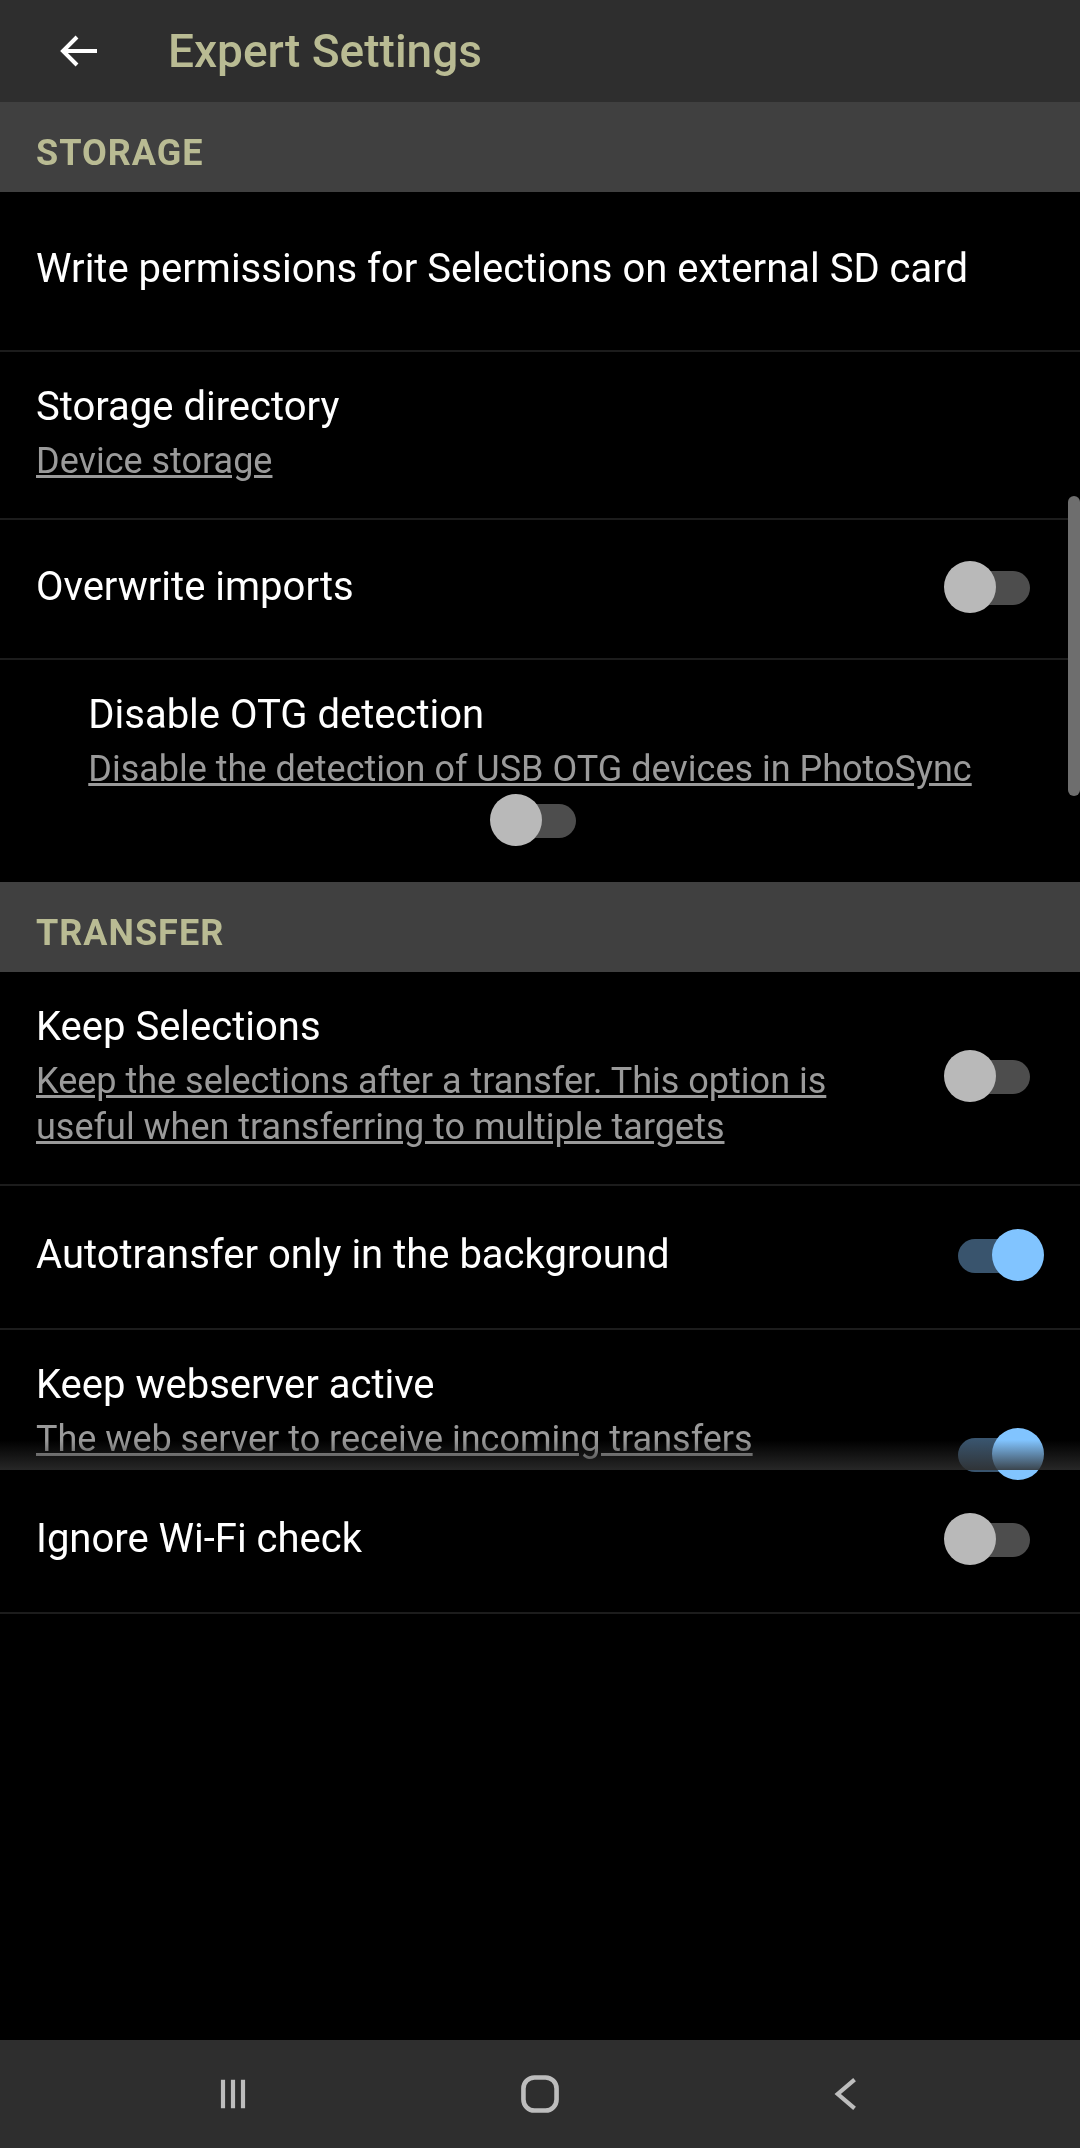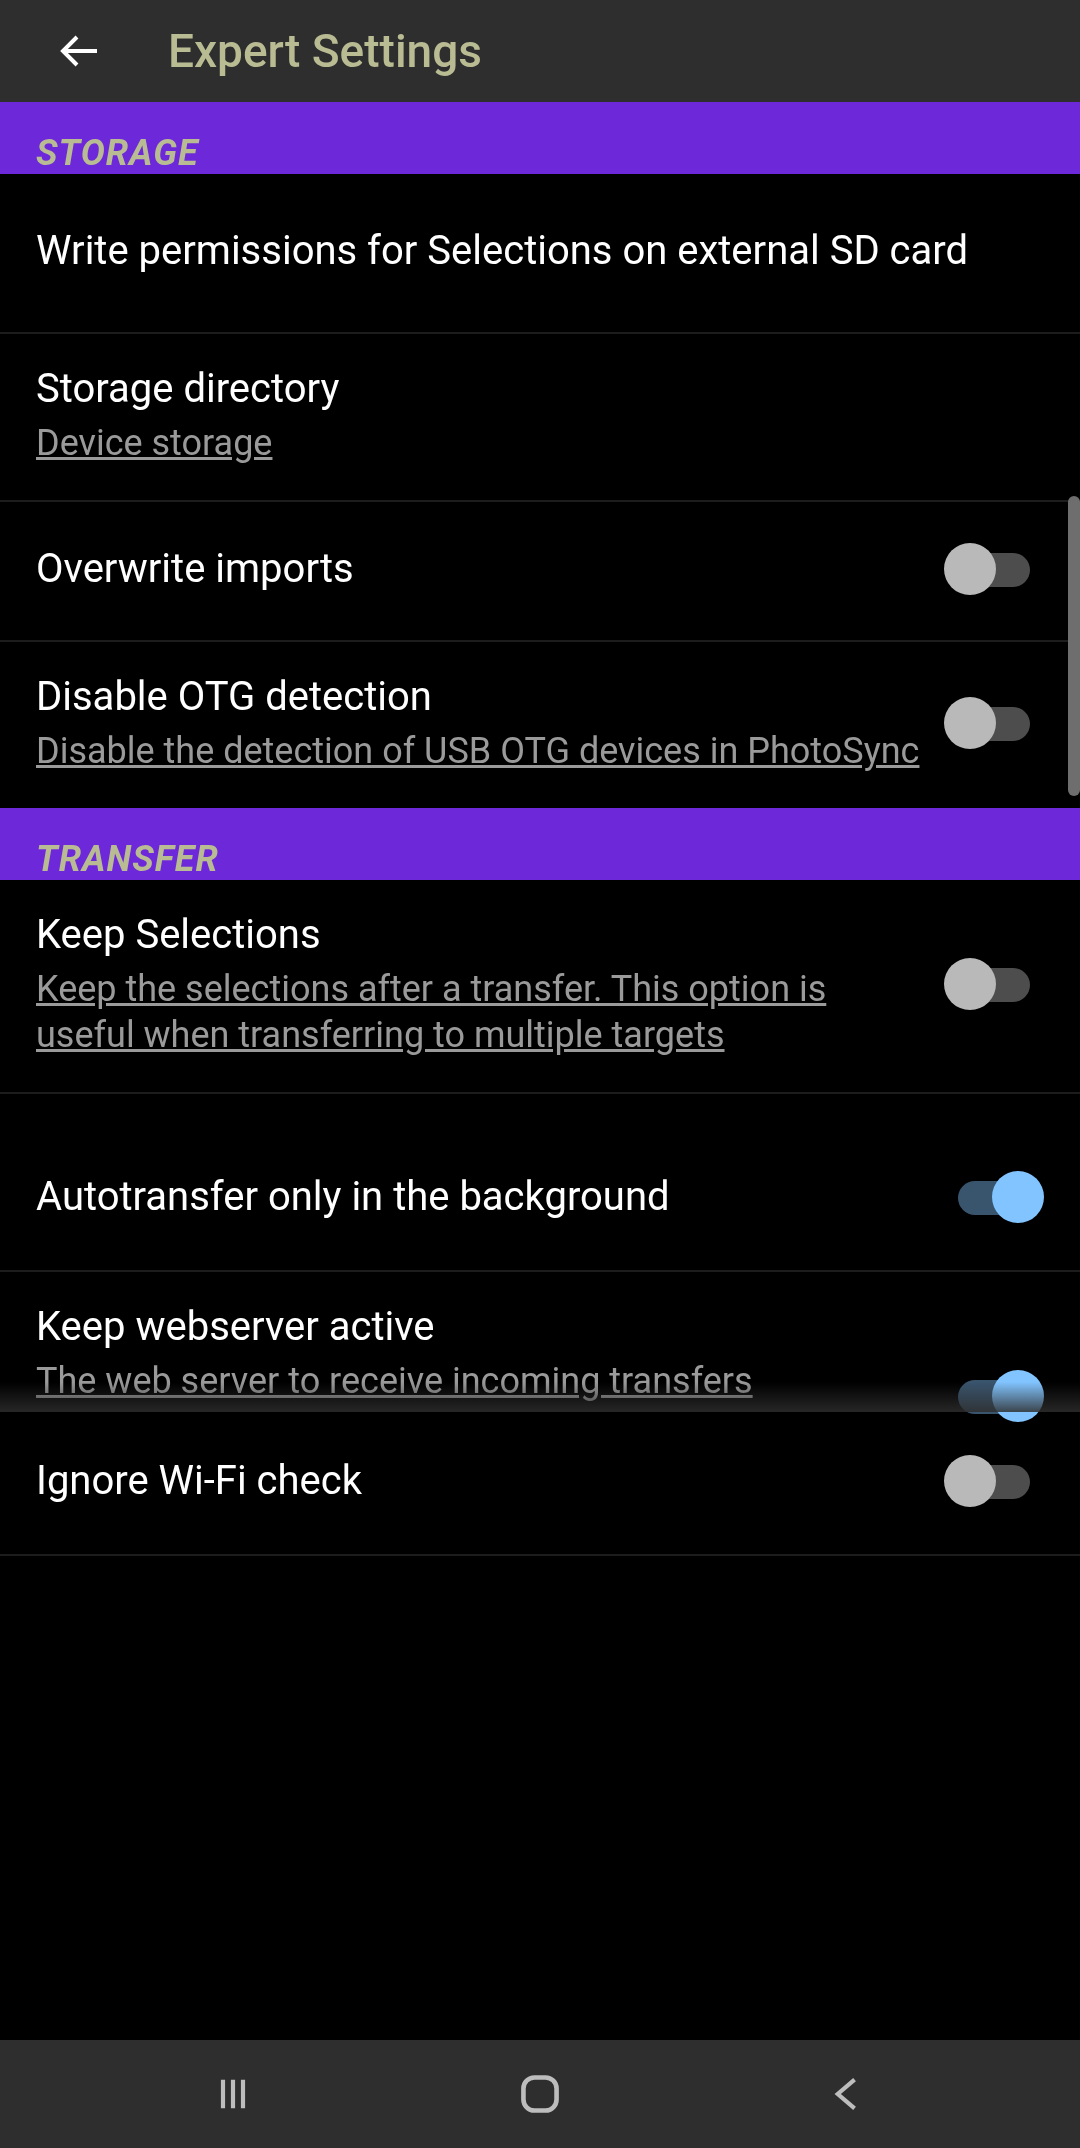--- a/index.html
+++ b/index.html
@@ -43,23 +43,22 @@
       font-weight: 500;
       color: #b9bb93;
       margin-left: 42px;
     }
     .content {
       height: calc(2148px - 132px - 108px);
       overflow: hidden;
       position: relative;
     }
     .section-header {
-      background: #6d28d9;
-      padding: 30px 36px 0 36px;
-      font-style: italic;
+      background: #404040;
+      padding: 30px 36px 18px 36px;
     }
     .section-header-text {
       font-size: 36px;
       font-weight: 700;
       color: #b9bb93;
       letter-spacing: 1px;
     }
     .setting-row {
       background: #000000;
       display: flex;
@@ -204,21 +203,21 @@
   <div class="setting-row">
     <div class="setting-text">
       <div class="setting-title">Overwrite imports</div>
     </div>
     <div class="toggle off">
       <div class="toggle-track"></div>
       <div class="toggle-thumb"></div>
     </div>
   </div>
 
-  <div class="setting-row" style="border-bottom:none;">
+  <div class="setting-row" style="border-bottom:none;flex-direction:column;">
     <div class="setting-text">
       <div class="setting-title">Disable OTG detection</div>
       <div class="setting-subtitle">Disable the detection of USB OTG devices in PhotoSync</div>
     </div>
     <div class="toggle off">
       <div class="toggle-track"></div>
       <div class="toggle-thumb"></div>
     </div>
   </div>
 
@@ -230,21 +229,21 @@
     <div class="setting-text">
       <div class="setting-title">Keep Selections</div>
       <div class="setting-subtitle">Keep the selections after a transfer. This option is useful when transferring to multiple targets</div>
     </div>
     <div class="toggle off">
       <div class="toggle-track"></div>
       <div class="toggle-thumb"></div>
     </div>
   </div>
 
-  <div class="setting-row" style="min-height:144px;margin-top:34px;">
+  <div class="setting-row" style="min-height:144px;">
     <div class="setting-text">
       <div class="setting-title">Autotransfer only in the background</div>
     </div>
     <div class="toggle on">
       <div class="toggle-track"></div>
       <div class="toggle-thumb"></div>
     </div>
   </div>
 
   <div class="setting-row last-row-fade" style="border-bottom:none; padding-bottom:8px; min-height:0;">

